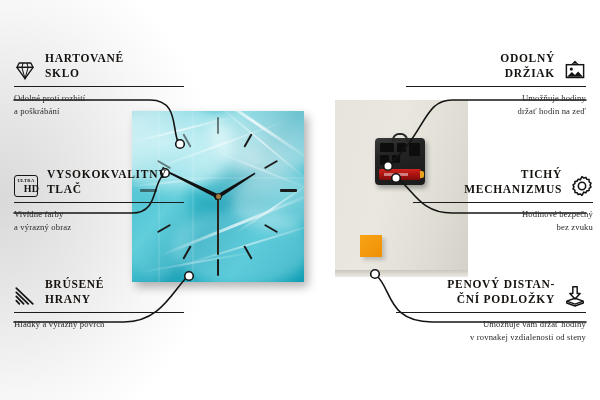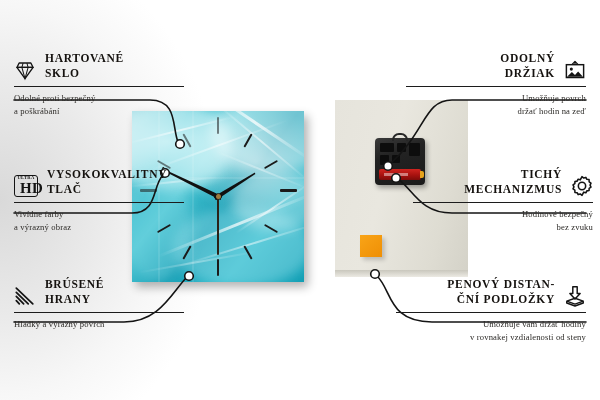--- a/index.html
+++ b/index.html
@@ -118,21 +118,21 @@
   .ico{ width:22px; height:22px; flex:0 0 22px; position:relative; }
   .ico svg{ display:block; width:22px; height:22px; }
 
   .hd-badge{
     width:24px; height:22px; flex:0 0 24px;
     border:1.4px solid #141414; border-radius:3px;
     display:flex; flex-direction:column; align-items:center; justify-content:center;
     line-height:1;
   }
   .hd-ultra{ font-size:4.6px; letter-spacing:.3px; font-weight:700; color:#141414; margin-bottom:.5px; }
-  .hd-main{ font-size:15px; font-weight:700; letter-spacing:.2px; color:#141414;margin-left:11px; }
+  .hd-main{ font-size:10px; font-weight:700; letter-spacing:.2px; color:#141414;margin-left:11px; }
 </style>
 </head>
 <body>
 
 <div id="stage">
 
   <svg id="wires" viewBox="0 0 600 400">
     <g fill="none" stroke="#141414" stroke-width="1.6" stroke-linecap="round">
 
       <path d="M14,100 L150,100 C178,100 172,128 178,142"></path>
@@ -226,21 +226,21 @@
             <path d="M3.2 9.2h17.6M8.6 9.2L12 21.4 15.4 9.2M8.6 9.2l1.3-4.8M15.4 9.2l-1.3-4.8" fill="none" stroke="#141414" stroke-width="1.1"></path>
           </svg>
       </span>
       <span class="co-title">
         <span>HARTOVANÉ</span><br>
         <span>SKLO</span>
       </span>
     </div>
     <div class="co-rule"></div>
     <div class="co-sub">
-      <span>Odolné proti bezpečný</span><br>
+      <span>Odolné proti rozbití</span><br>
       <span>a poškrábání</span>
     </div>
   </div>
 
   <div class="callout co-left" style="left:14px; top:166px; width:170px;">
     <div class="co-head">
       <span class="hd-badge">
         <span class="hd-ultra">ultra</span>
         <span class="hd-main">HD</span>
       </span>
@@ -289,21 +289,21 @@
           <path d="M3.4 19.4l5.2-5.3 3.4 3.4 3.4-4 5.2 5.9z" fill="#141414"></path>
         </svg>
       </span>
       <span class="co-title">
         <span>ODOLNÝ</span><br>
         <span>DRŽIAK</span>
       </span>
     </div>
     <div class="co-rule"></div>
     <div class="co-sub">
-      <span>Umožňuje povrch</span><br>
+      <span>Umožňuje hodiny</span><br>
       <span>držať hodin na zeď</span>
     </div>
   </div>
 
   <div class="callout co-right" style="right:7px; top:166px; width:180px;">
     <div class="co-head">
       <span class="ico">
         <svg viewBox="0 0 24 24">
           <path d="M12 1.8l1.9 1.5 2.3-.7 1.1 2.1 2.4.3.1 2.4 2 1.4-1 2.2 1 2.2-2 1.4-.1 2.4-2.4.3-1.1 2.1-2.3-.7L12 22.2l-1.9-1.5-2.3.7-1.1-2.1-2.4-.3-.1-2.4-2-1.4 1-2.2-1-2.2 2-1.4.1-2.4 2.4-.3 1.1-2.1 2.3.7z" fill="none" stroke="#141414" stroke-width="1.7" stroke-linejoin="round"></path>
           <circle cx="12" cy="12" r="4" fill="none" stroke="#141414" stroke-width="1.7"></circle>

